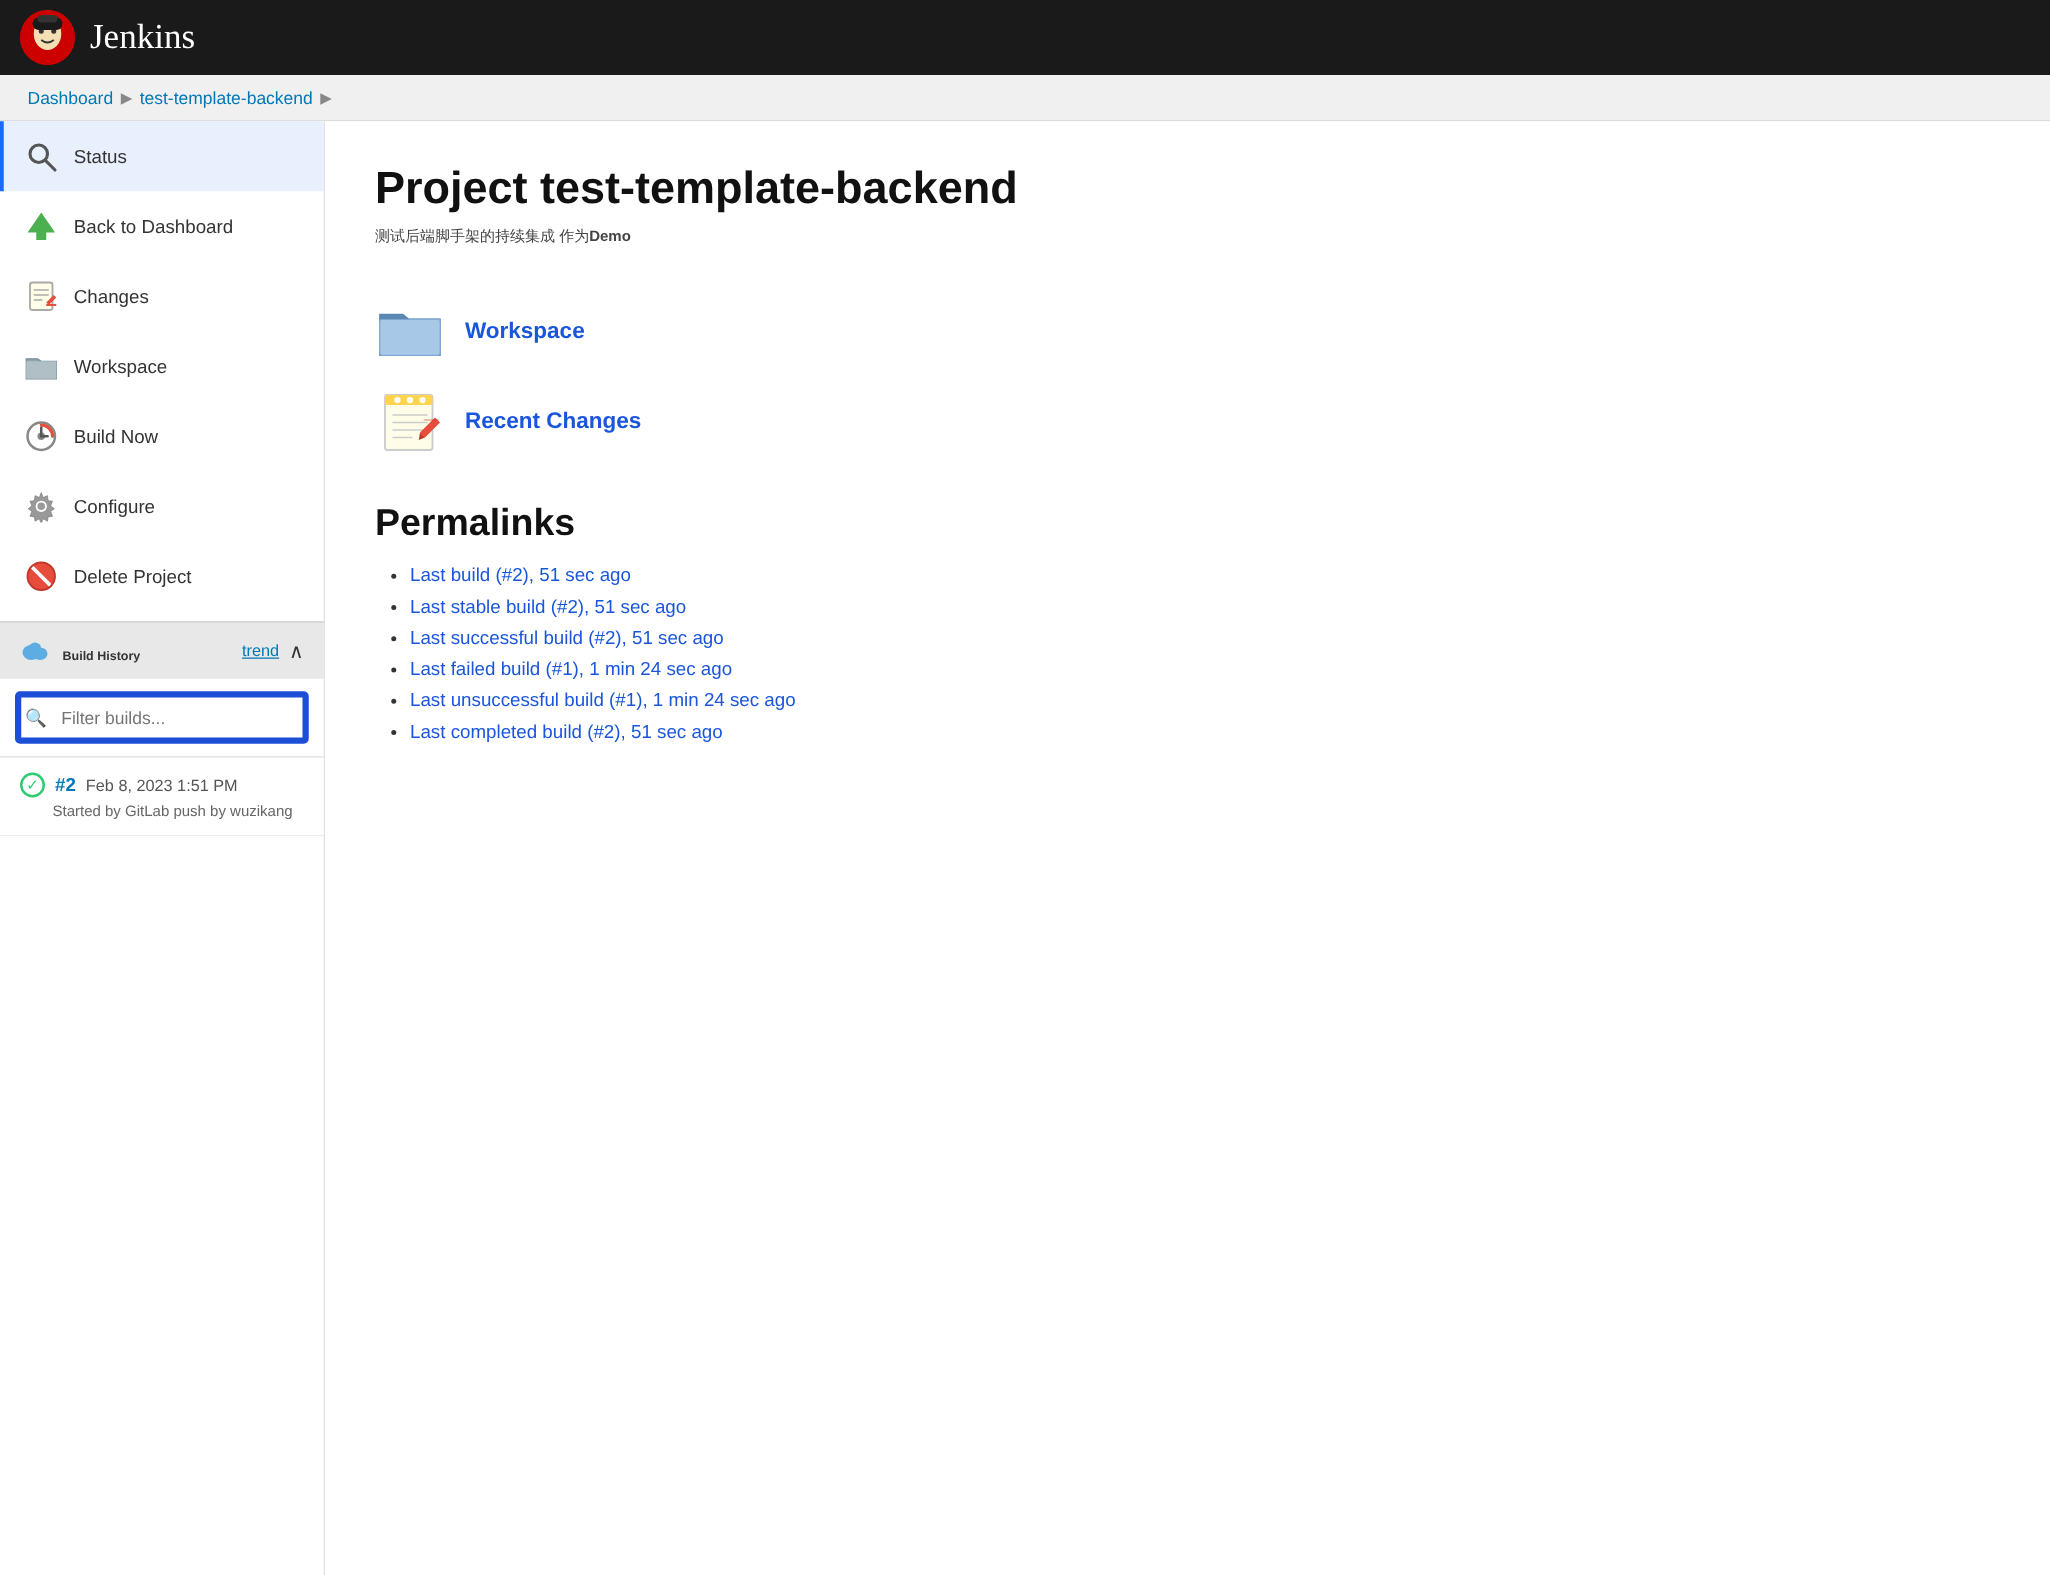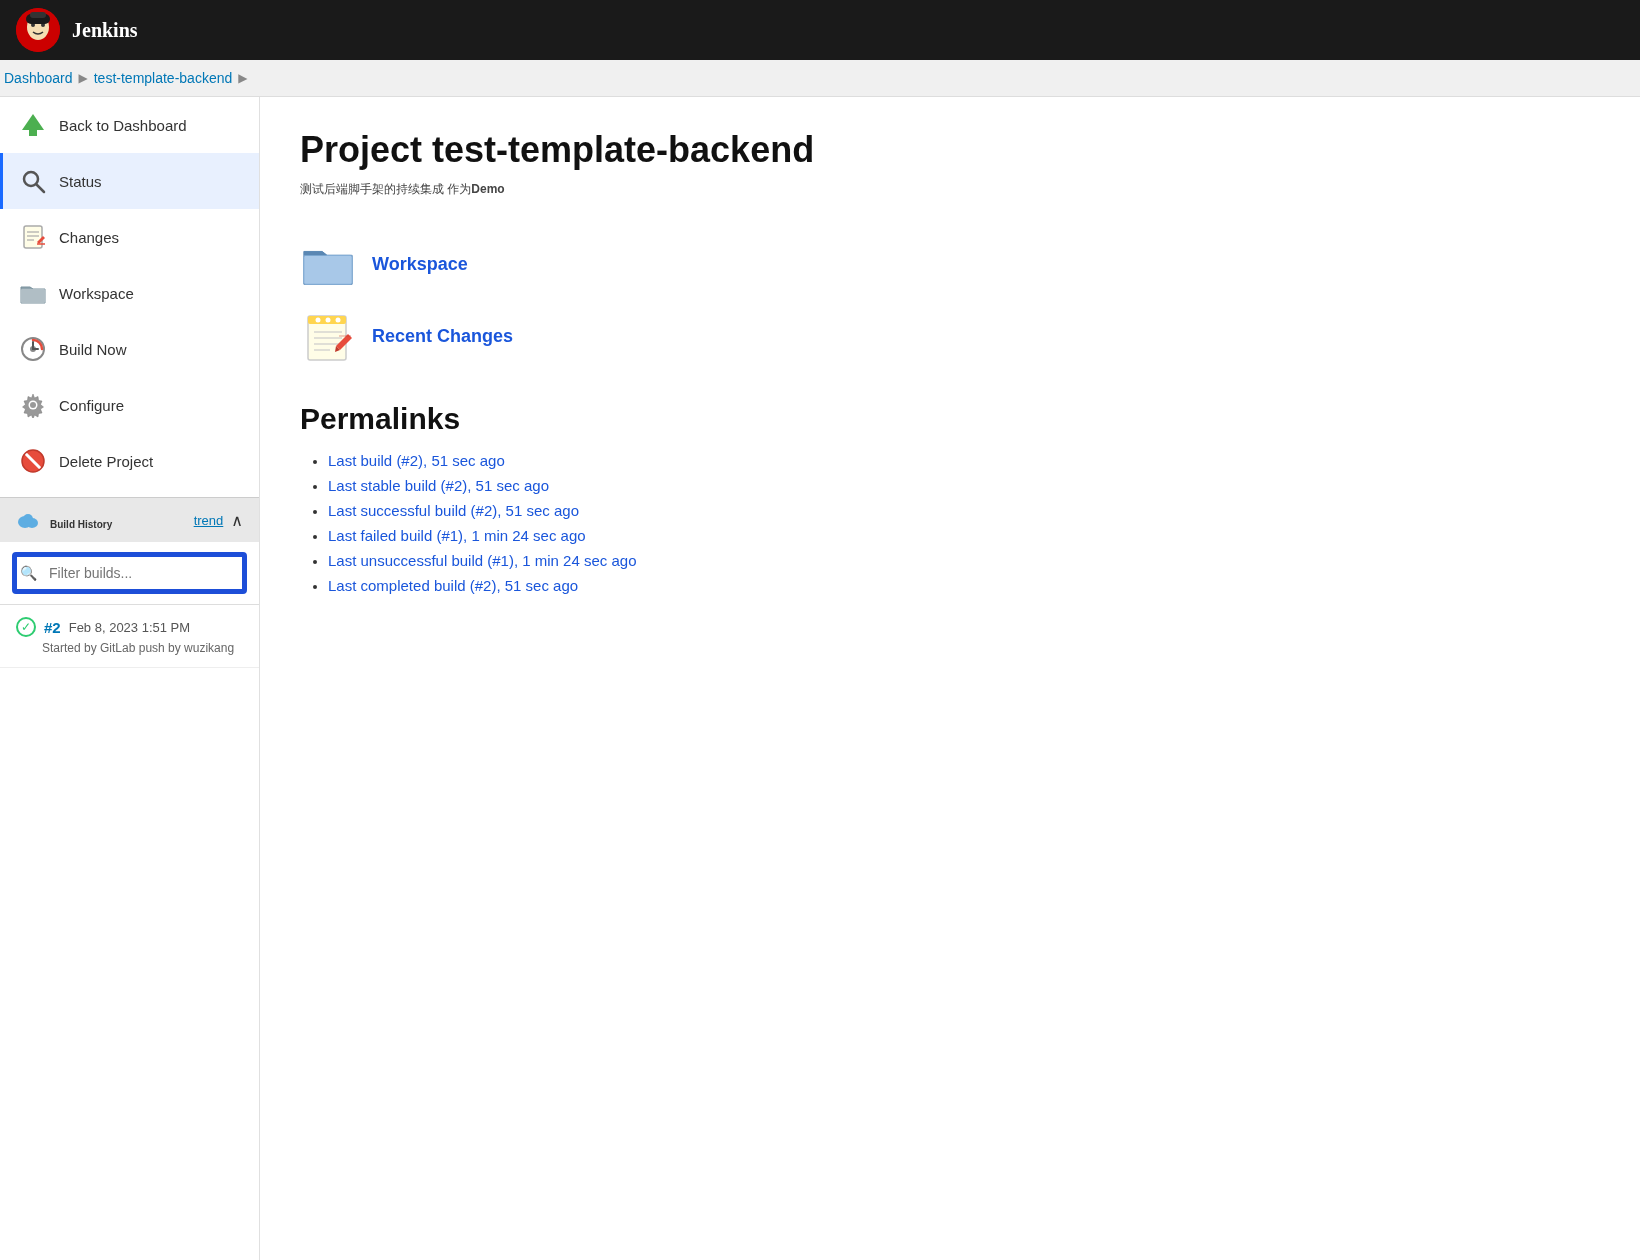--- a/index.html
+++ b/index.html
@@ -20,29 +20,29 @@
       border-radius: 50%;
       background: #c00;
       display: flex;
       align-items: center;
       justify-content: center;
       font-size: 20px;
       overflow: hidden;
     }
     .header-title {
       color: white;
-      font-size: 20px;
-      font-weight: bold;
+      font-size: 28px;
+      font-weight: normal;
       font-family: Georgia, serif;
     }
 
     
     .breadcrumb {
       background: #f0f0f0;
-      padding: 10px 4px;
+      padding: 10px 22px;
       display: flex;
       align-items: center;
       gap: 6px;
       font-size: 14px;
       border-bottom: 1px solid #ddd;
     }
     .breadcrumb a {
       color: #0077b6;
       text-decoration: none;
     }
@@ -264,38 +264,38 @@
   <a href="#">Dashboard</a>
   <span class="breadcrumb-sep">▶</span>
   <a href="#">test-template-backend</a>
   <span class="breadcrumb-sep">▶</span>
 </nav>
 
 <div class="layout">
 
   <aside class="sidebar">
 
+    <a class="sidebar-item active" href="#">
+      <span class="sidebar-icon">
+        <svg width="26" height="26" viewBox="0 0 26 26">
+          <circle cx="11" cy="11" r="7" fill="none" stroke="#555" stroke-width="2.5"></circle>
+          <line x1="16.5" y1="16.5" x2="24" y2="24" stroke="#555" stroke-width="2.5" stroke-linecap="round"></line>
+        </svg>
+      </span>
+      <span>Status</span>
+    </a>
+
     <a class="sidebar-item" href="#">
       <span class="sidebar-icon">
         <svg width="26" height="26" viewBox="0 0 26 26">
           <polygon points="13,2 24,18 2,18" fill="#4caf50"></polygon>
           <rect x="9" y="17" width="8" height="7" fill="#4caf50"></rect>
         </svg>
       </span>
       <span>Back to Dashboard</span>
-    </a>
-
-    <a class="sidebar-item active" href="#">
-      <span class="sidebar-icon">
-        <svg width="26" height="26" viewBox="0 0 26 26">
-          <circle cx="11" cy="11" r="7" fill="none" stroke="#555" stroke-width="2.5"></circle>
-          <line x1="16.5" y1="16.5" x2="24" y2="24" stroke="#555" stroke-width="2.5" stroke-linecap="round"></line>
-        </svg>
-      </span>
-      <span>Status</span>
     </a>
 
     <a class="sidebar-item" href="#">
       <span class="sidebar-icon">
         <svg width="26" height="26" viewBox="0 0 26 26">
           <rect x="4" y="2" width="18" height="22" rx="2" fill="#fffde7" stroke="#aaa" stroke-width="1.5"></rect>
           <line x1="7" y1="8" x2="19" y2="8" stroke="#aaa" stroke-width="1.2"></line>
           <line x1="7" y1="12" x2="19" y2="12" stroke="#aaa" stroke-width="1.2"></line>
           <line x1="7" y1="16" x2="14" y2="16" stroke="#aaa" stroke-width="1.2"></line>
           <polygon points="17,18 23,12 25,14 19,20" fill="#e74c3c"></polygon>

